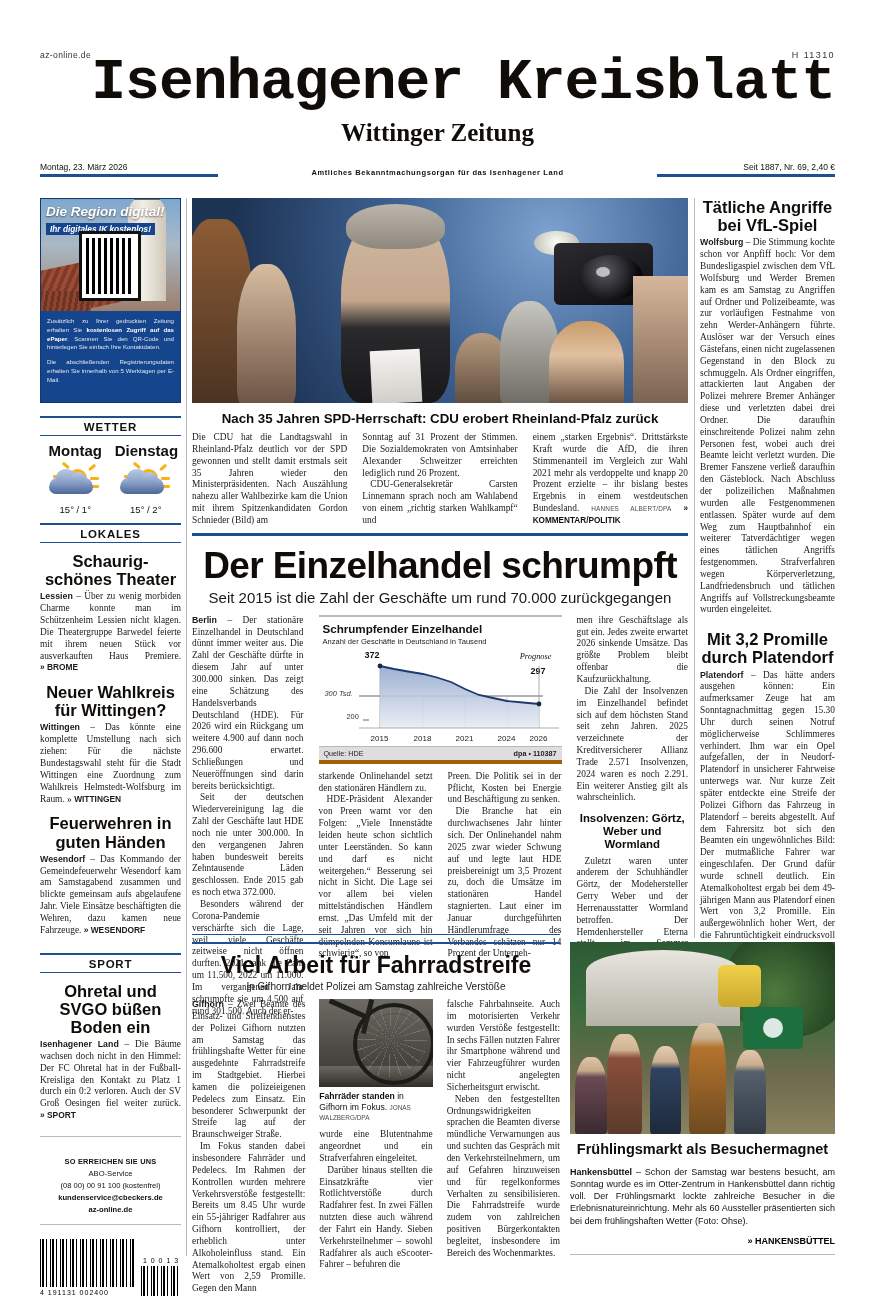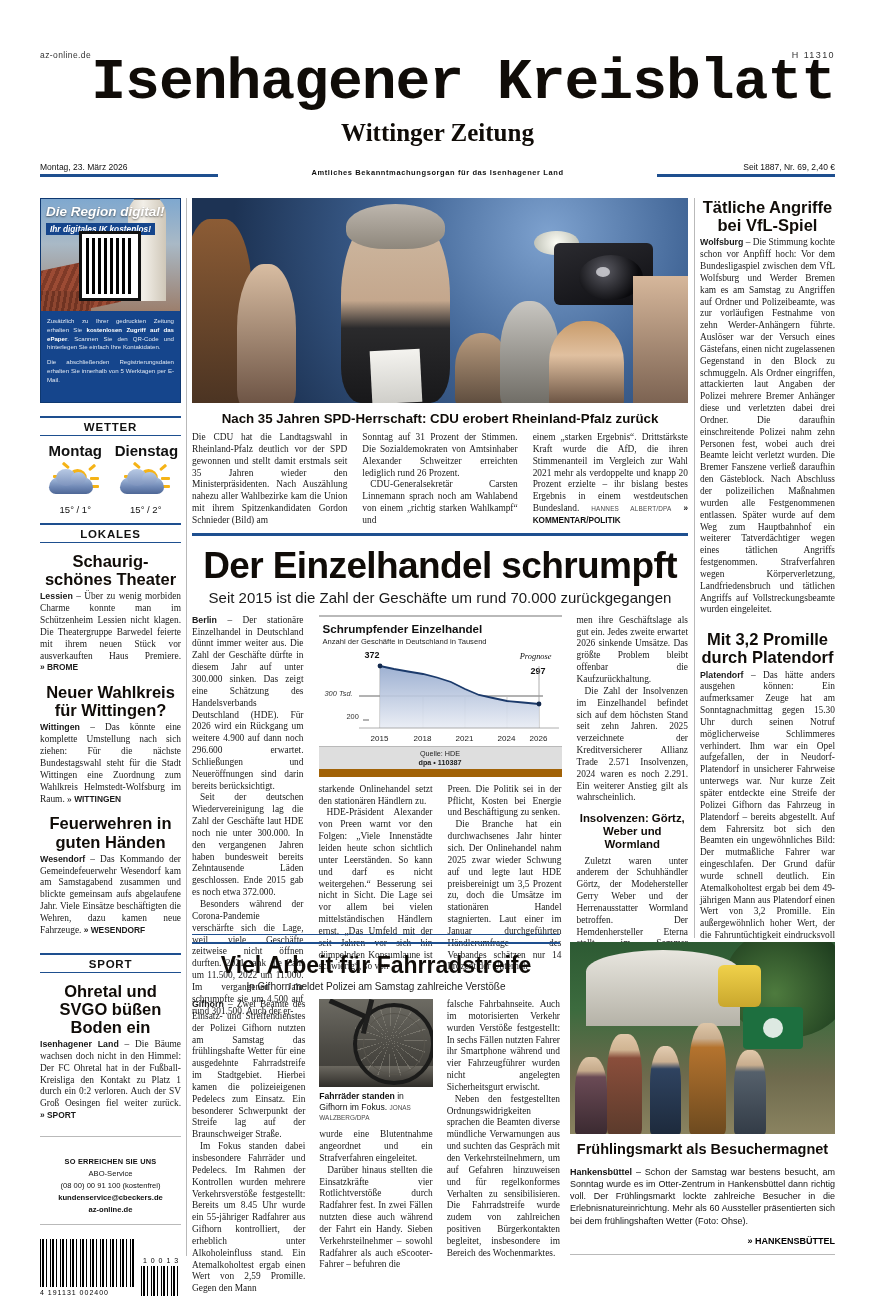--- a/index.html
+++ b/index.html
@@ -159,28 +159,28 @@
     letter-spacing:.2px;}
   .credit b{font-size:8.2px;color:#111;letter-spacing:0;}
 
   
   .big-hl{font-family:"Liberation Sans",sans-serif;font-weight:bold;font-size:37px;
     text-align:center;color:#100c08;letter-spacing:-.6px;margin:9px 0 2px;}
   .big-sub{font-family:"Liberation Sans",sans-serif;font-size:15px;text-align:center;
     color:#1a1a1a;margin-bottom:9px;}
 
   
-  .chart{border-top:2px solid #b9b9b9;border-bottom:8px solid #a16207;
+  .chart{border-top:2px solid #b9b9b9;border-bottom:4px solid #a16207;
     background:#fff;padding:5px 4px 0;box-sizing:border-box;}
   .ch-title{font-family:"Liberation Sans",sans-serif;font-weight:bold;font-size:11.6px;color:#111;}
   .ch-sub{font-family:"Liberation Sans",sans-serif;font-size:7.6px;color:#222;margin-top:2px;}
   .ch-plot{position:relative;height:82px;margin-top:4px;}
   .ch-foot{display:flex;justify-content:space-between;align-items:center;
     border-top:1px solid #b9b9b9;background:#dedede;margin:0 -4px;padding:2px 5px;
-    font-family:"Liberation Sans",sans-serif;font-size:7.2px;color:#222;flex-direction:column;}
+    font-family:"Liberation Sans",sans-serif;font-size:7.2px;color:#222;}
   .ch-foot .src{font-weight:normal;}
   .ch-foot .dpa{font-weight:bold;}
   .ch-lab{position:absolute;font-family:"Liberation Sans",sans-serif;font-size:7.4px;color:#333;}
   .ch-val{position:absolute;font-family:"Liberation Sans",sans-serif;font-weight:bold;
     font-size:9px;color:#111;}
   .ch-prog{position:absolute;font-family:Liberation Serif, serif;font-style:italic;
     font-size:8.4px;color:#111;}
   .ch-xlab{position:absolute;bottom:-13px;font-family:"Liberation Sans",sans-serif;
     font-size:8px;color:#222;transform:translateX(-50%);}
   .sub-hl{font-family:"Liberation Sans",sans-serif;font-weight:bold;font-size:11.4px;

